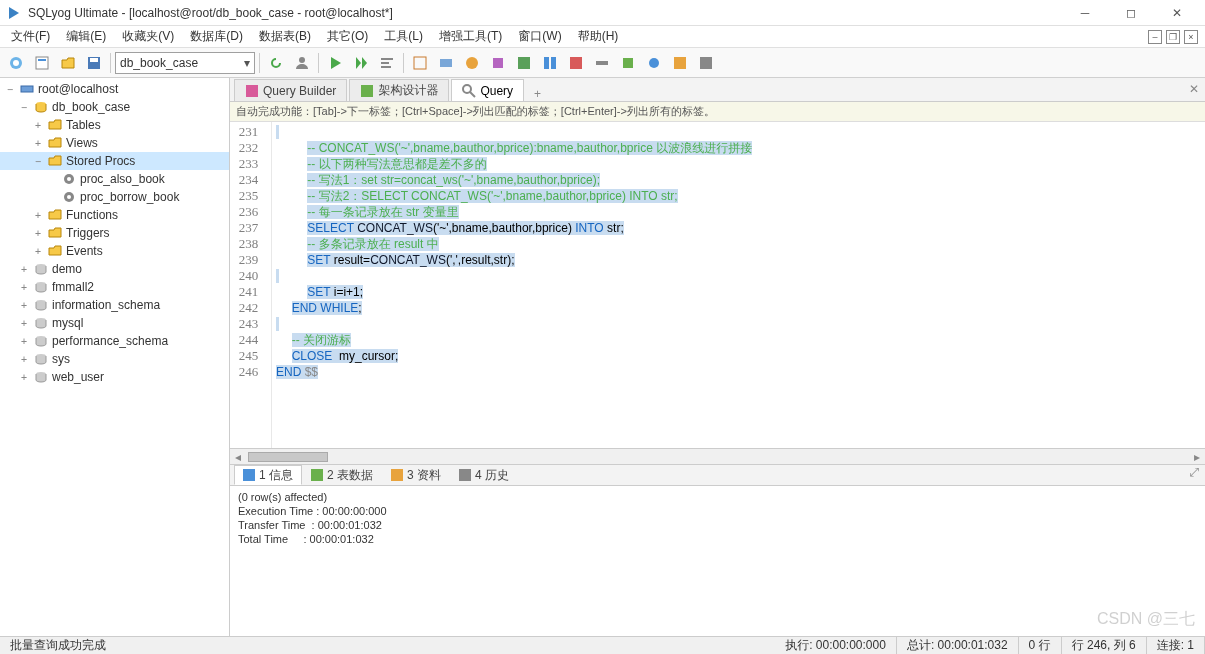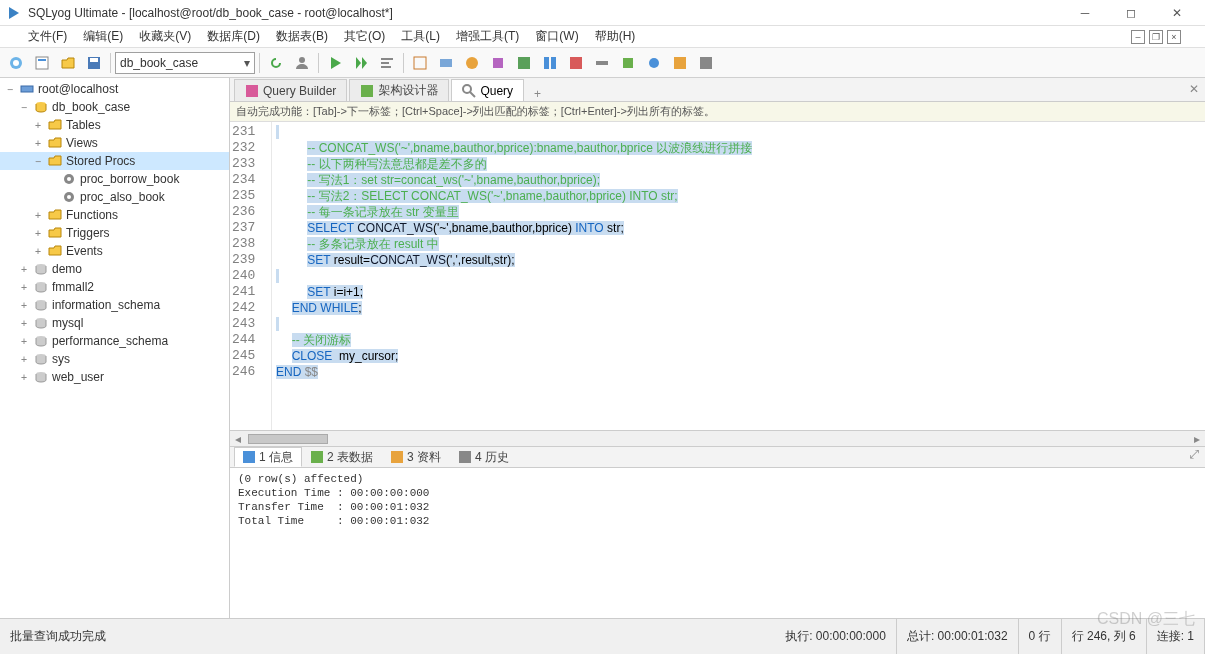--- a/index.html
+++ b/index.html
@@ -2,21 +2,21 @@
 <html><head>
 <meta charset="utf-8">
 <style>
 *{box-sizing:border-box;margin:0;padding:0;font-family:"Microsoft YaHei",Tahoma,sans-serif;font-size:12px}
 body{background:#fff;overflow:hidden;width:1205px;height:654px;display:flex;flex-direction:column}
 .title-bar{height:26px;background:#fff;display:flex;align-items:center;padding:0 6px;border-bottom:1px solid #e0e0e0}
 .title-bar .app-icon{width:16px;height:16px;margin-right:6px;display:inline-flex}
 .title-bar .ttl{flex:1;color:#333}
 .win-btns{display:flex;gap:2px}
 .win-btn{width:44px;height:24px;display:flex;align-items:center;justify-content:center;color:#555}
-.menu-bar{height:22px;display:flex;align-items:center;padding:0 20px;background:#fff;border-bottom:1px solid #e0e0e0}
+.menu-bar{height:22px;display:flex;align-items:center;padding:0 3px;background:#fff;border-bottom:1px solid #e0e0e0}
 .menu-item{padding:2px 8px;color:#333}
 .mdibtns{margin-left:auto;display:flex;gap:4px;padding-right:4px}
 .mdibtn{width:14px;height:14px;border:1px solid #888;font-size:9px;display:flex;align-items:center;justify-content:center;color:#555}
 .toolbar{height:30px;display:flex;align-items:center;padding:2px 4px;gap:2px;background:#f9f9f9;border-bottom:1px solid #d0d0d0}
 .tb-btn{width:24px;height:24px;display:flex;align-items:center;justify-content:center;border:1px solid transparent;border-radius:2px}
 .tb-sep{width:1px;height:20px;background:#ccc;margin:0 2px}
 .db-combo{width:140px;height:22px;border:1px solid #a0a0a0;background:#fff;display:flex;align-items:center;padding:0 4px;font-size:11px;color:#333}
 .db-combo .dd{margin-left:auto;color:#555}
 .main{flex:1;display:flex;min-height:0}
 .sidebar{width:230px;border-right:1px solid #ccc;background:#fff;overflow:auto;padding:2px 0}
@@ -26,36 +26,36 @@
 .ticon{width:16px;height:16px;margin:0 3px;display:inline-flex;align-items:center;justify-content:center}
 .ind{display:inline-block}
 .editor-area{flex:1;display:flex;flex-direction:column;min-width:0}
 .etabs{height:24px;display:flex;align-items:flex-end;background:#f3f3f3;border-bottom:1px solid #ccc;padding-left:4px;position:relative}
 .etab{height:22px;display:flex;align-items:center;padding:0 10px;border:1px solid #ccc;border-bottom:none;background:#ececec;margin-right:2px;gap:4px;color:#444}
 .etab.active{background:#fff;font-weight:normal;color:#000}
 .etab .tic{width:14px;height:14px}
 .etabs .close-x{position:absolute;right:6px;top:4px;color:#888}
 .hint-bar{height:20px;background:#f7f7e8;border-bottom:1px solid #ddd;padding:2px 6px;color:#555;font-size:11px}
 .code-wrap{flex:1;display:flex;overflow:hidden;background:#fff;position:relative}
-.gutter{width:42px;background:#fff;border-right:1px solid #e8e8e8;text-align:left;padding:2px 6px 2px 2px;color:#808080;font-family:Liberation Mono, monospace;font-size:13px;line-height:16px}
+.gutter{width:42px;background:#fff;border-right:1px solid #e8e8e8;text-align:center;padding:2px 6px 2px 2px;color:#808080;font-family:Liberation Serif, serif;font-size:13px;line-height:16px}
 .code{flex:1;padding:2px 4px;font-family:Consolas,monospace;font-size:13px;line-height:16px;white-space:pre;overflow:auto}
 .hl{background:#c8dcf0}
 .kw{color:#1565c0}
 .fn{color:#0f172a}
 .cm{color:#4caf50}
 .op{color:#888}
 .hscroll{height:16px;background:#f0f0f0;border-top:1px solid #ccc;display:flex;align-items:center}
 .hscroll .arr{width:16px;text-align:center;color:#888}
 .hscroll .thumb{width:80px;height:10px;background:#c8c8c8;border:1px solid #aaa;margin-left:2px}
 .result-tabs{height:22px;display:flex;align-items:flex-start;background:#f3f3f3;border-top:1px solid #ccc;border-bottom:1px solid #ccc;padding-left:4px;position:relative}
 .rtab{height:20px;display:flex;align-items:center;padding:0 8px;gap:4px;color:#444;border:1px solid transparent}
 .rtab.active{background:#fff;border-color:#ccc;border-bottom-color:#fff}
 .rtab .ric{width:12px;height:12px;display:inline-block}
-.result-body{height:150px;background:#fff;padding:4px 8px;font-family:Liberation Mono, monospace;font-size:11px;color:#333;line-height:14px;white-space:pre}
-.status-bar{height:36px;background:#f0f0f0;border-top:1px solid #ccc;display:flex;align-items:center;font-size:11px;color:#333}
+.result-body{height:150px;background:#fff;padding:4px 8px;font-family:Liberation Sans, sans-serif;font-size:11px;color:#333;line-height:14px;white-space:pre}
+.status-bar{height:18px;background:#f0f0f0;border-top:1px solid #ccc;display:flex;align-items:center;font-size:11px;color:#333}
 .status-bar .sseg{padding:0 10px;border-right:1px solid #ccc;height:100%;display:flex;align-items:center}
 .status-bar .sfill{flex:1}
 .watermark{position:fixed;right:10px;bottom:24px;color:rgba(120,120,120,.35);font-size:16px;pointer-events:none}
 svg{display:block}
 </style>
 </head>
 <body>
 
 <div class="title-bar">
   <span class="app-icon">
@@ -267,31 +267,31 @@
         <span>Stored Procs</span>
       </div>
     <div class="tree-node">
         <span class="ind" style="width:54px"></span>
         <span class="ticon">
           <svg width="14" height="14">
             <circle cx="7" cy="7" r="5" fill="#888"></circle>
             <circle cx="7" cy="7" r="2" fill="#fff"></circle>
           </svg>
         </span>
-        <span>proc_borrow_book</span>
+        <span>proc_also_book</span>
       </div>
     <div class="tree-node">
         <span class="ind" style="width:54px"></span>
         <span class="ticon">
           <svg width="14" height="14">
             <circle cx="7" cy="7" r="5" fill="#888"></circle>
             <circle cx="7" cy="7" r="2" fill="#fff"></circle>
           </svg>
         </span>
-        <span>proc_also_book</span>
+        <span>proc_borrow_book</span>
       </div>
     <div class="tree-node">
         <span class="ind" style="width:28px"></span>
         <span class="exp">+</span>
         <span class="ticon">
           <svg width="14" height="14">
             <path d="M1 4h5l1-2h6v9H1z" fill="#f7c948" stroke="#b8860b"></path>
           </svg>
         </span>
         <span>Functions</span>

